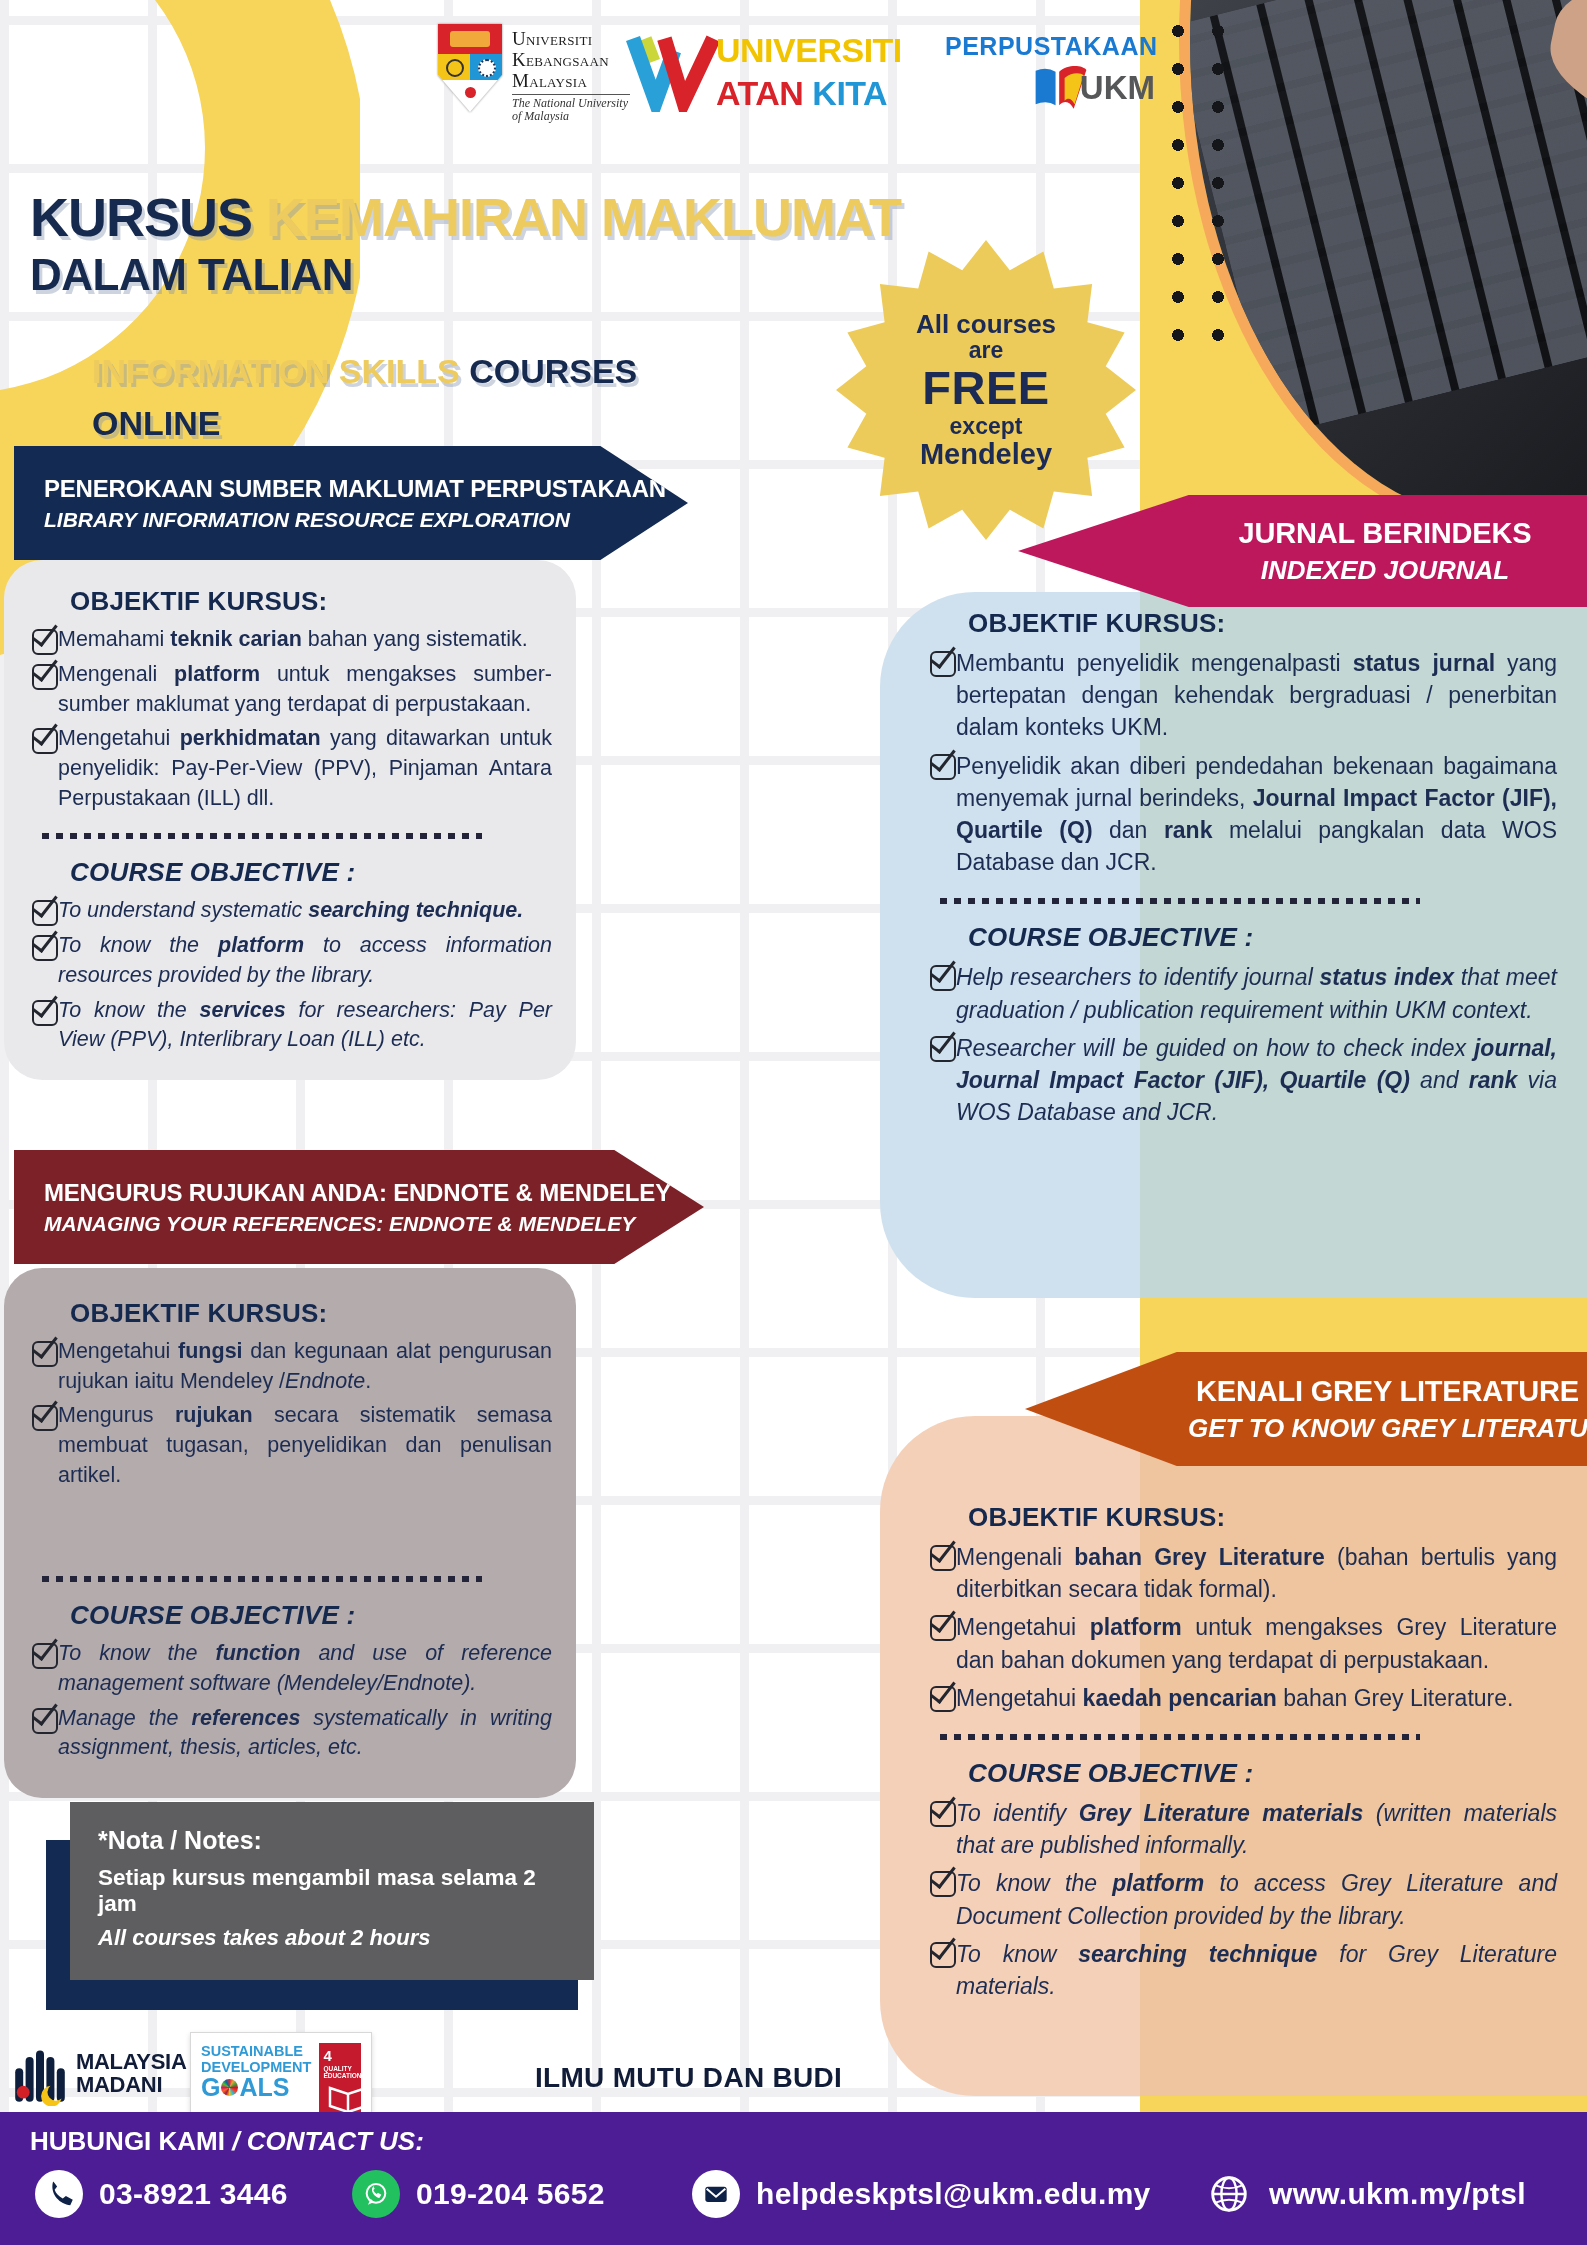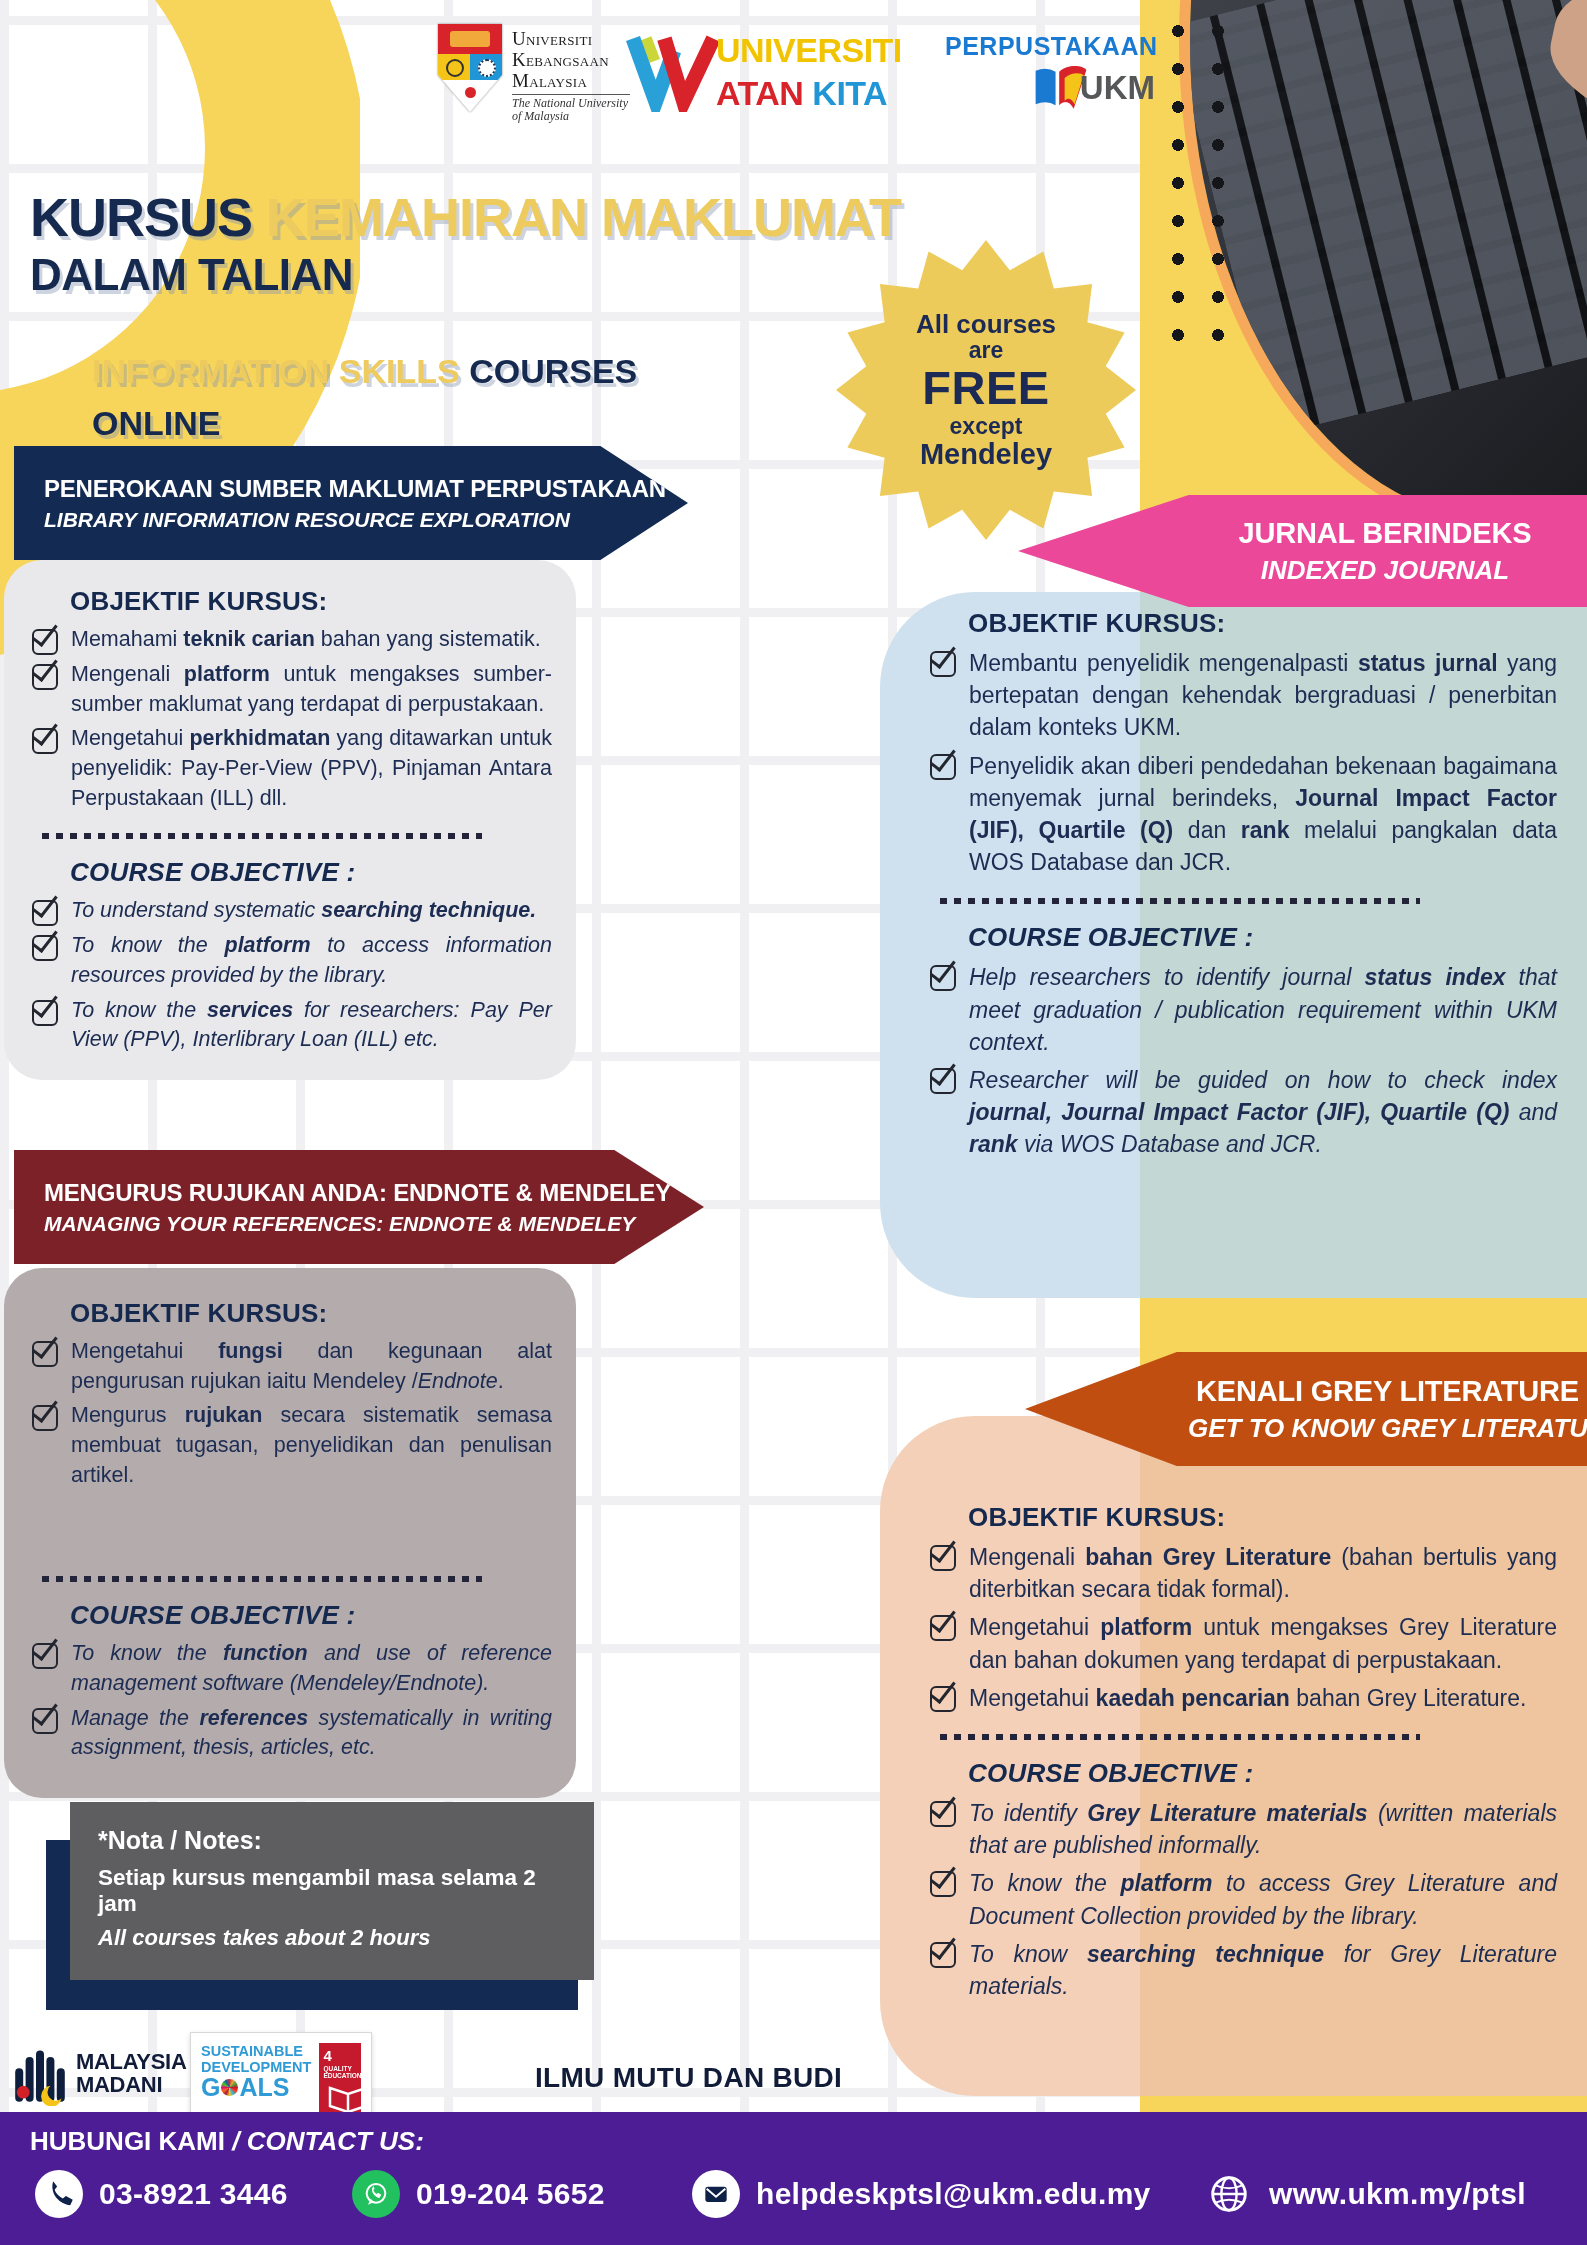--- a/index.html
+++ b/index.html
@@ -76,41 +76,41 @@
   .badge-text .b5{font-size:29px;font-weight:800;}
 
   
   .banner{position:absolute;color:#fff;display:flex;flex-direction:column;justify-content:center;gap:5px;z-index:6;}
   .bn-t1{font-size:24px;font-weight:800;letter-spacing:-.2px;white-space:nowrap;}
   .bn-t2{font-size:21px;font-weight:800;font-style:italic;white-space:nowrap;}
   #bn1{left:14px;top:446px;width:644px;height:114px;background:#132a52;
     clip-path:polygon(0 0,87% 0,100% 50%,87% 100%,0 100%);padding-left:30px;}
   #bn3{left:14px;top:1150px;width:660px;height:114px;background:#7c2128;
     clip-path:polygon(0 0,87% 0,100% 50%,87% 100%,0 100%);padding-left:30px;}
-  #bn2{left:1018px;top:495px;width:569px;height:112px;background:#ec4899;
+  #bn2{left:1018px;top:495px;width:569px;height:112px;background:#be185d;
     clip-path:polygon(30% 0,100% 0,100% 100%,30% 100%,0 50%);}
   #bn4{left:1025px;top:1352px;width:562px;height:114px;background:#c04e11;
     clip-path:polygon(27% 0,100% 0,100% 100%,27% 100%,0 50%);}
   .bn-inner{margin-left:29%;width:71%;text-align:center;display:flex;flex-direction:column;gap:5px;}
   #bn2 .bn-t1,#bn4 .bn-t1{font-size:29px;}
   #bn2 .bn-t2,#bn4 .bn-t2{font-size:26px;}
 
   
   .card{position:absolute;z-index:4;color:#1c2c52;}
   #card1{left:4px;top:560px;width:572px;height:520px;background:#e9e9ec;border-radius:38px;padding:26px 24px 0 28px;box-sizing:border-box;}
   #card3{left:4px;top:1268px;width:572px;height:530px;background:#b4abad;border-radius:38px;padding:30px 24px 0 28px;box-sizing:border-box;}
   #card2{left:880px;top:592px;width:707px;height:706px;background:linear-gradient(90deg,#cfe1ee 0 260px,#c3d8d4 260px);
     border-radius:95px 0 0 95px;padding:16px 30px 0 50px;box-sizing:border-box;}
   #card4{left:880px;top:1416px;width:707px;height:680px;background:linear-gradient(90deg,#f4d0b9 0 260px,#eec59e 260px);
     border-radius:95px 0 0 95px;padding:86px 30px 0 50px;box-sizing:border-box;}
 
   .obj-h{font-weight:800;font-size:26px;color:#15294f;margin:0 0 8px 38px;letter-spacing:.2px;}
   .obj-h.it{font-style:italic;}
   .chk-list{list-style:none;margin:0;padding:0;}
-  .chk-item{display:flex;gap:13px;margin-bottom:5px;text-align:justify;font-size:21.5px;line-height:1.38;}
+  .chk-item{display:flex;gap:0;margin-bottom:5px;text-align:justify;font-size:21.5px;line-height:1.38;}
   .card-r .chk-item{font-size:23px;line-height:1.4;margin-bottom:6px;}
   .chk-item b{font-weight:800;}
   .chk-list.it .chk-item{font-style:italic;}
   .chk{flex:0 0 22px;width:22px;height:22px;border:2.5px solid #23262e;border-radius:6px;position:relative;margin-top:4px;}
   .chk::after{content:"";position:absolute;left:5px;top:-11px;width:9px;height:23px;
     border-right:3px solid #23262e;border-bottom:3px solid #23262e;transform:rotate(38deg);}
   .dots-divider{height:6px;margin:20px 0 18px 10px;width:440px;
     background:repeating-linear-gradient(90deg,#23233a 0 7px,transparent 7px 14px);}
   .card-r .dots-divider{width:480px;}
   #card3 .dots-divider{margin-top:86px;}

